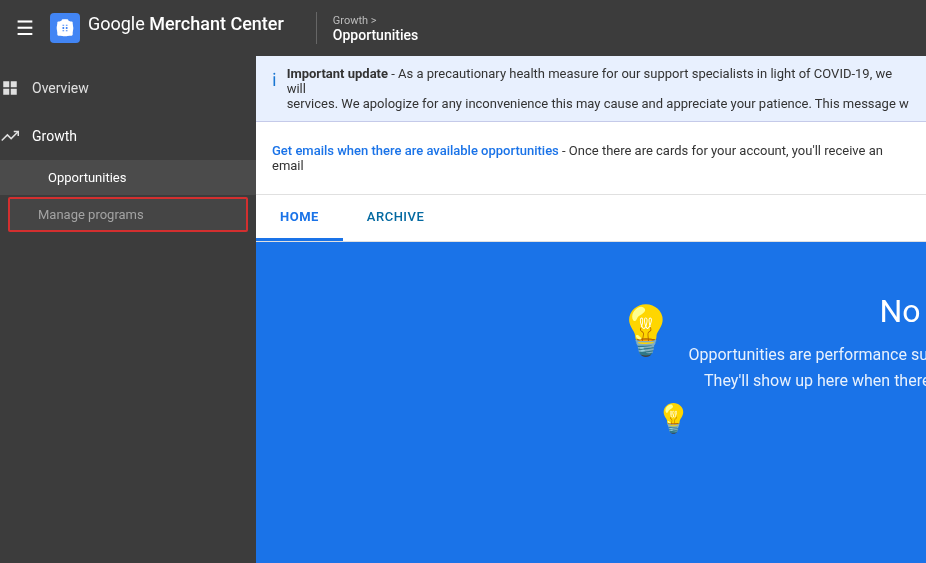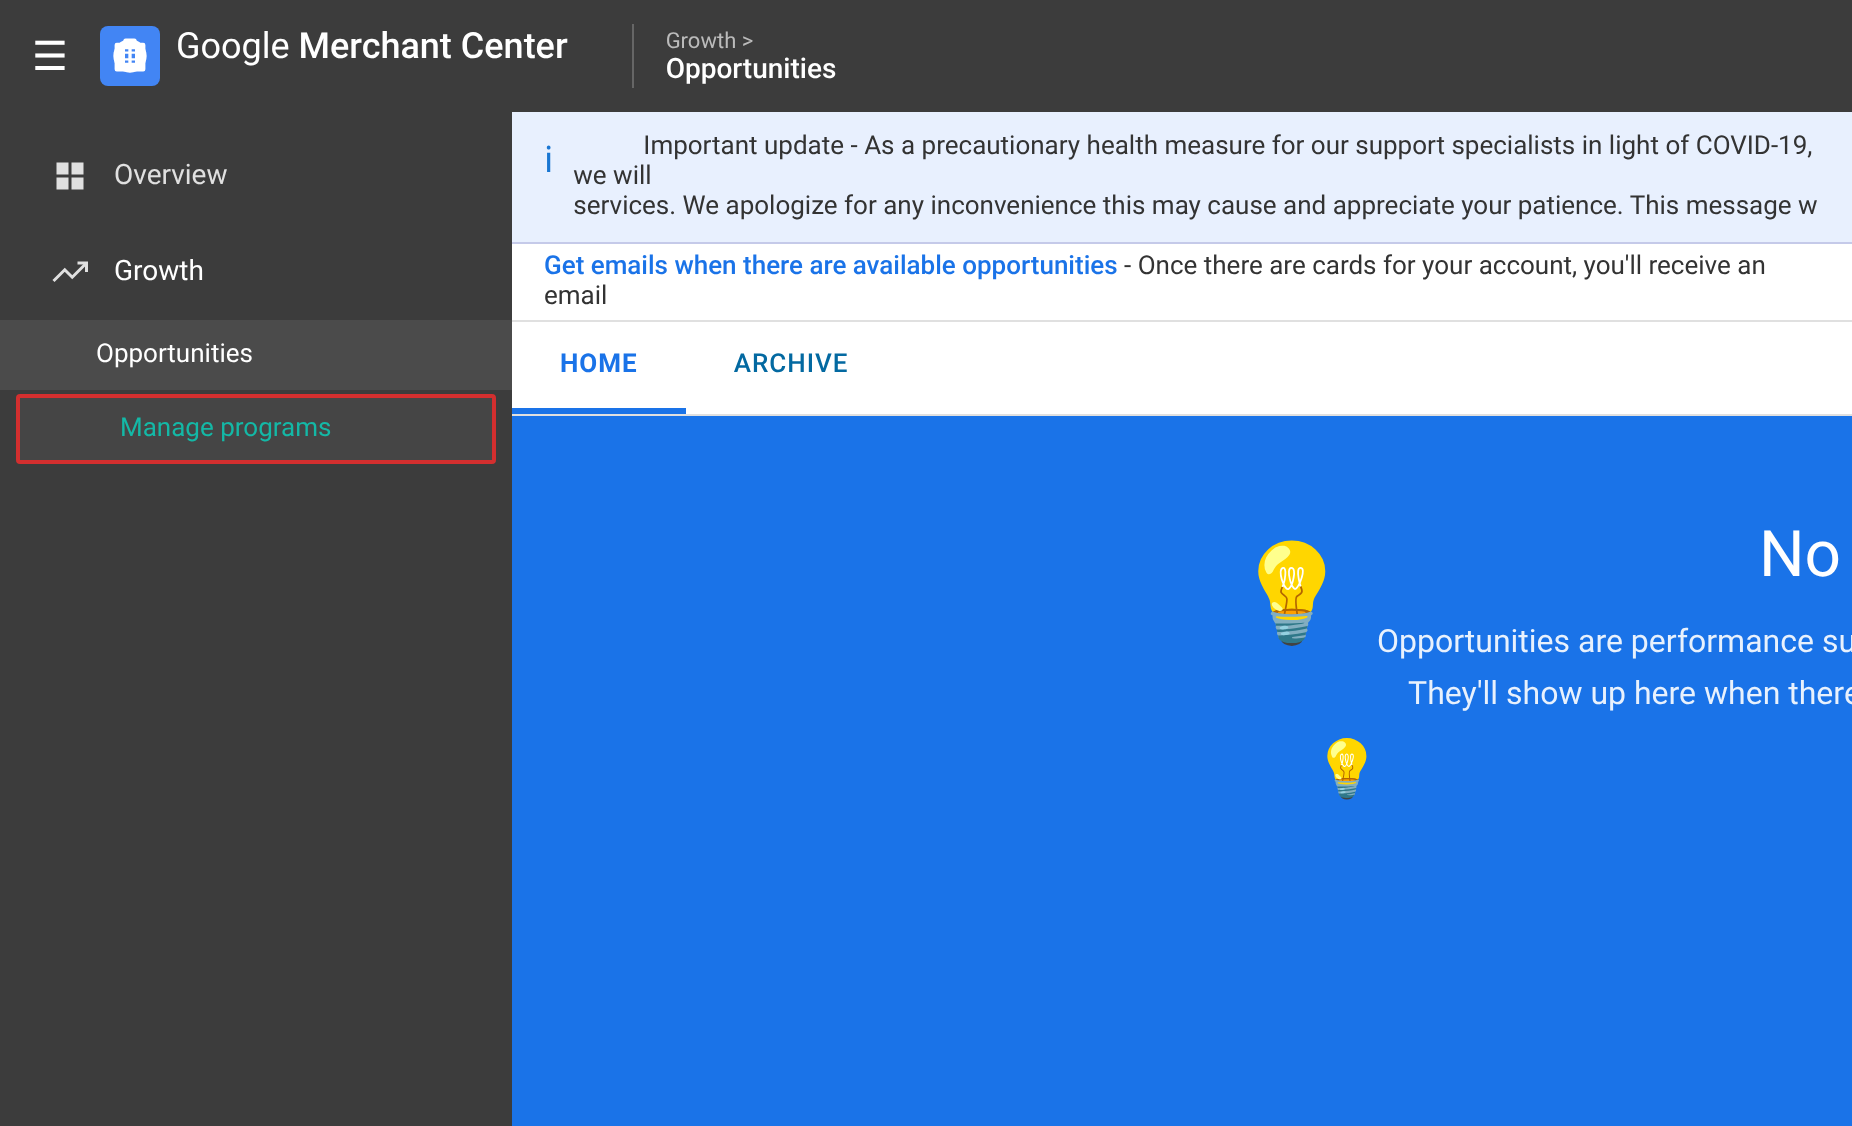--- a/index.html
+++ b/index.html
@@ -80,21 +80,21 @@
     .sidebar {
       width: 256px;
       background: #3c3c3c;
       flex-shrink: 0;
       overflow-y: auto;
       padding-top: 8px;
     }
     .sidebar-item {
       display: flex;
       align-items: center;
-      padding: 14px 25px;
+      padding: 14px 0;
       color: #e0e0e0;
       cursor: pointer;
       font-size: 14px;
       gap: 12px;
     }
     .sidebar-item.active {
       color: white;
     }
     .sidebar-item .icon {
       width: 20px;
@@ -111,25 +111,25 @@
       color: #e0e0e0;
       cursor: pointer;
       font-size: 13px;
     }
     .sidebar-sub-item.active {
       color: white;
       background: rgba(255,255,255,0.08);
     }
     .sidebar-sub-item.highlighted {
       border: 2px solid #d32f2f;
-      color: #14b8a6;
+      color: #a3a3a3;
       background: rgba(255,255,255,0.05);
       margin: 2px 8px;
       border-radius: 2px;
-      padding: 8px 16px 8px 50px;
+      padding: 8px 16px 8px 28px;
     }
 
     
     .main-content {
       flex: 1;
       background: white;
       overflow: hidden;
       display: flex;
       flex-direction: column;
     }
@@ -146,27 +146,26 @@
       color: #333;
       flex-shrink: 0;
     }
     .alert-icon {
       color: #1976d2;
       font-size: 18px;
       margin-top: 1px;
       flex-shrink: 0;
     }
     .alert-text strong {
-      font-weight: 400;
-      margin-left: 35px;
+      font-weight: 700;
     }
 
     
     .email-bar {
-      padding: 4px 16px;
+      padding: 21px 16px;
       font-size: 13px;
       color: #333;
       border-bottom: 1px solid #e0e0e0;
       flex-shrink: 0;
     }
     .email-bar a {
       color: #1a73e8;
       text-decoration: none;
       font-weight: 500;
     }

